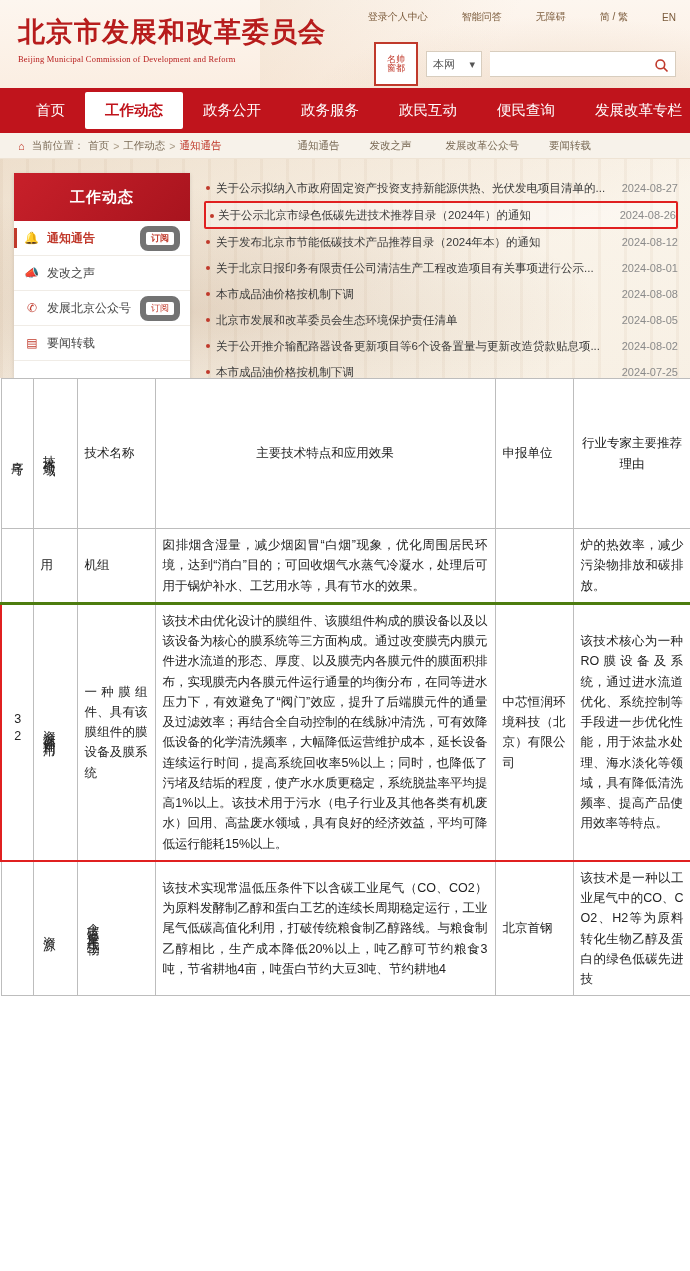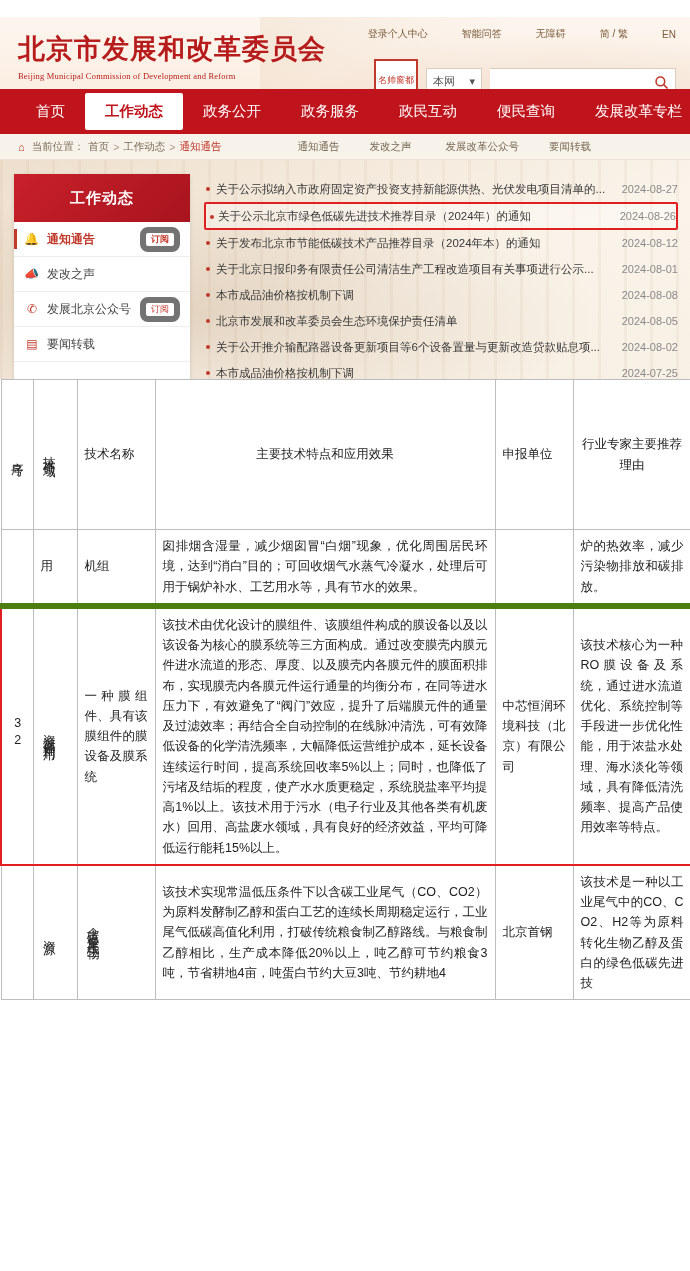--- a/index.html
+++ b/index.html
@@ -10,27 +10,26 @@
     font-family: "Liberation Sans", sans-serif;
     background: #ffffff;
     color: #333;
     overflow: hidden;
     position: relative;
   }
 
   
   .header {
     position: relative;
-    height: 72px;
+    height: 88px;
     background: #ffffff;
     background-image:
       linear-gradient(180deg, #fdf6ef 0%, #fbeee2 100%);
     border-bottom: 0;
     overflow: hidden;
-    margin-top: 17px;
   }
   .header-watermark {
     position: absolute;
     right: 0; top: 0; bottom: 0; width: 430px;
     background:
       radial-gradient(ellipse at 70% 120%, rgba(190,150,110,0.18) 0%, rgba(255,255,255,0) 60%),
       linear-gradient(120deg, rgba(224,198,166,0.25) 0%, rgba(255,255,255,0) 55%);
   }
   .brand {
     position: absolute;
@@ -68,20 +67,21 @@
     right: 14px; top: 42px;
     display: flex;
     align-items: center;
     gap: 8px;
   }
   .seal {
     width: 44px; height: 44px;
     border: 2px solid #c0392b;
     color: #c0392b;
     display: flex;
+    flex-direction: column;
     align-items: center;
     justify-content: center;
     font-size: 9px;
     line-height: 1.05;
     font-family: "Liberation Serif", serif;
     background: #fff;
   }
   .select-box {
     height: 26px;
     min-width: 56px;
@@ -307,21 +307,21 @@
   .vert {
     writing-mode: vertical-rl;
     text-orientation: upright;
     letter-spacing: 3px;
     margin: 0 auto;
     display: inline-block;
     line-height: 1.25;
   }
   tr.head td { font-weight: normal; height: 150px; }
   tr.highlight-row td {
-    border-top: 6px solid #4d7c0f;
+    border-top: 3px solid #4d7c0f;
     border-bottom: 2px solid #e02020;
   }
   tr.highlight-row td:first-child { border-left: 2px solid #e02020; }
   tr.highlight-row td:last-child  { border-right: 2px solid #e02020; }
   .clip-last { color: #222; }
 </style>
 </head>
 <body>
 
 <div class="header">

